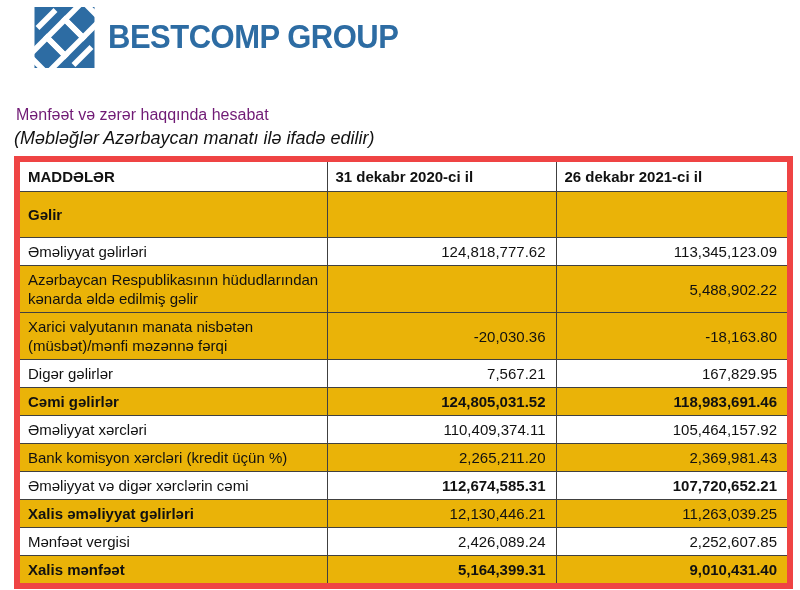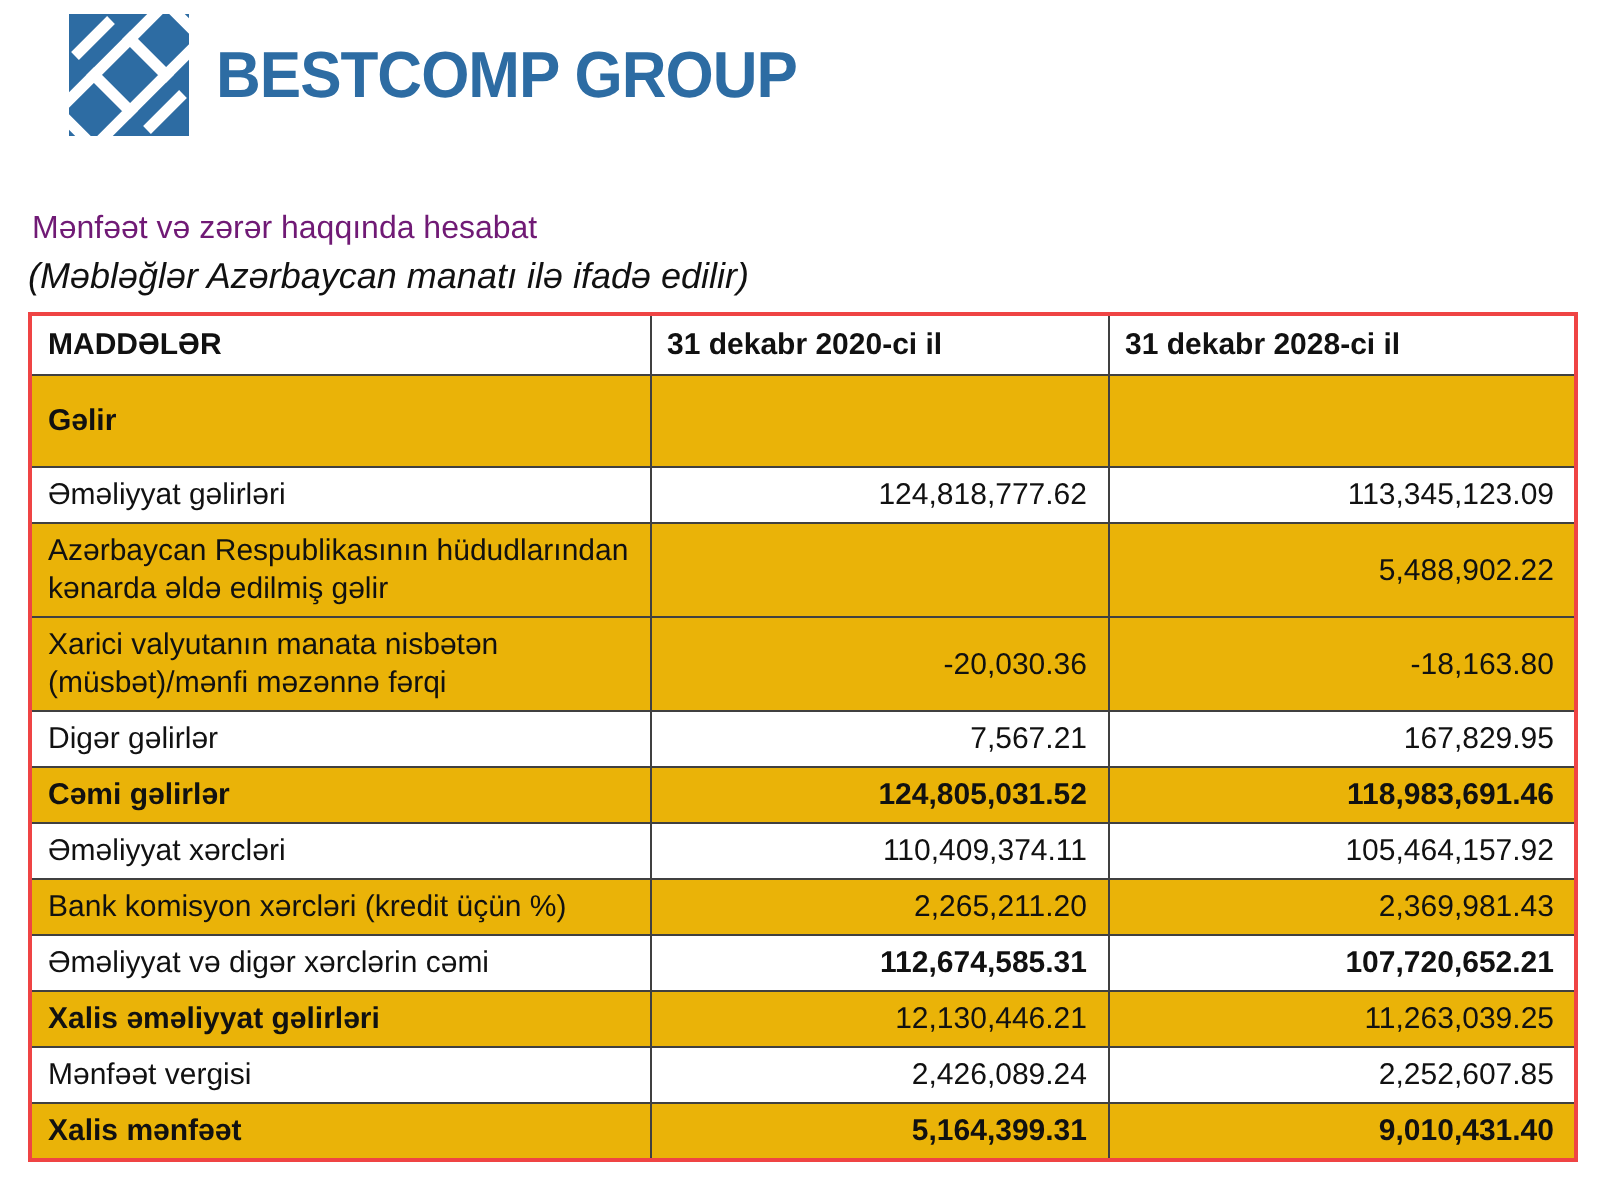--- a/index.html
+++ b/index.html
@@ -22,21 +22,21 @@
   }
   .doc-subtitle{
     position:absolute;left:14px;top:128px;
     font-size:18px;font-style:italic;color:#111111;
   }
   
   table.pl{
     position:absolute;left:14px;top:156px;
     border-collapse:collapse;table-layout:fixed;
     width:773px;font-size:15px;color:#111111;
-    border:2px solid #ef4444;
+    border:6px solid #ef4444;
   }
   table.pl col.c-label{width:310px;}
   table.pl col.c-2020{width:229px;}
   table.pl col.c-2021{width:234px;}
   table.pl th, table.pl td{
     border:1.5px solid #404040;
     padding:4px 8px;vertical-align:middle;line-height:19px;
   }
   table.pl th{font-weight:700;text-align:left;padding:5px 8px;background:#ffffff;}
   table.pl th.h-label{text-align:left;}
@@ -69,21 +69,21 @@
 <table class="pl">
   <colgroup>
     <col class="c-label">
       <col class="c-2020">
       <col class="c-2021">
   </colgroup>
   <thead>
     <tr>
       <th class="h-label">MADDƏLƏR</th>
       <th>31 dekabr 2020-ci il</th>
-      <th>31 dekabr 2028-ci il</th>
+      <th>26 dekabr 2021-ci il</th>
     </tr>
   </thead>
   <tbody>
       <tr class="shaded tall">
         <td class="label b">Gəlir</td>
         <td class="val"></td>
         <td class="val"></td>
       </tr>
       <tr class="">
         <td class="label">Əməliyyat gəlirləri</td>

